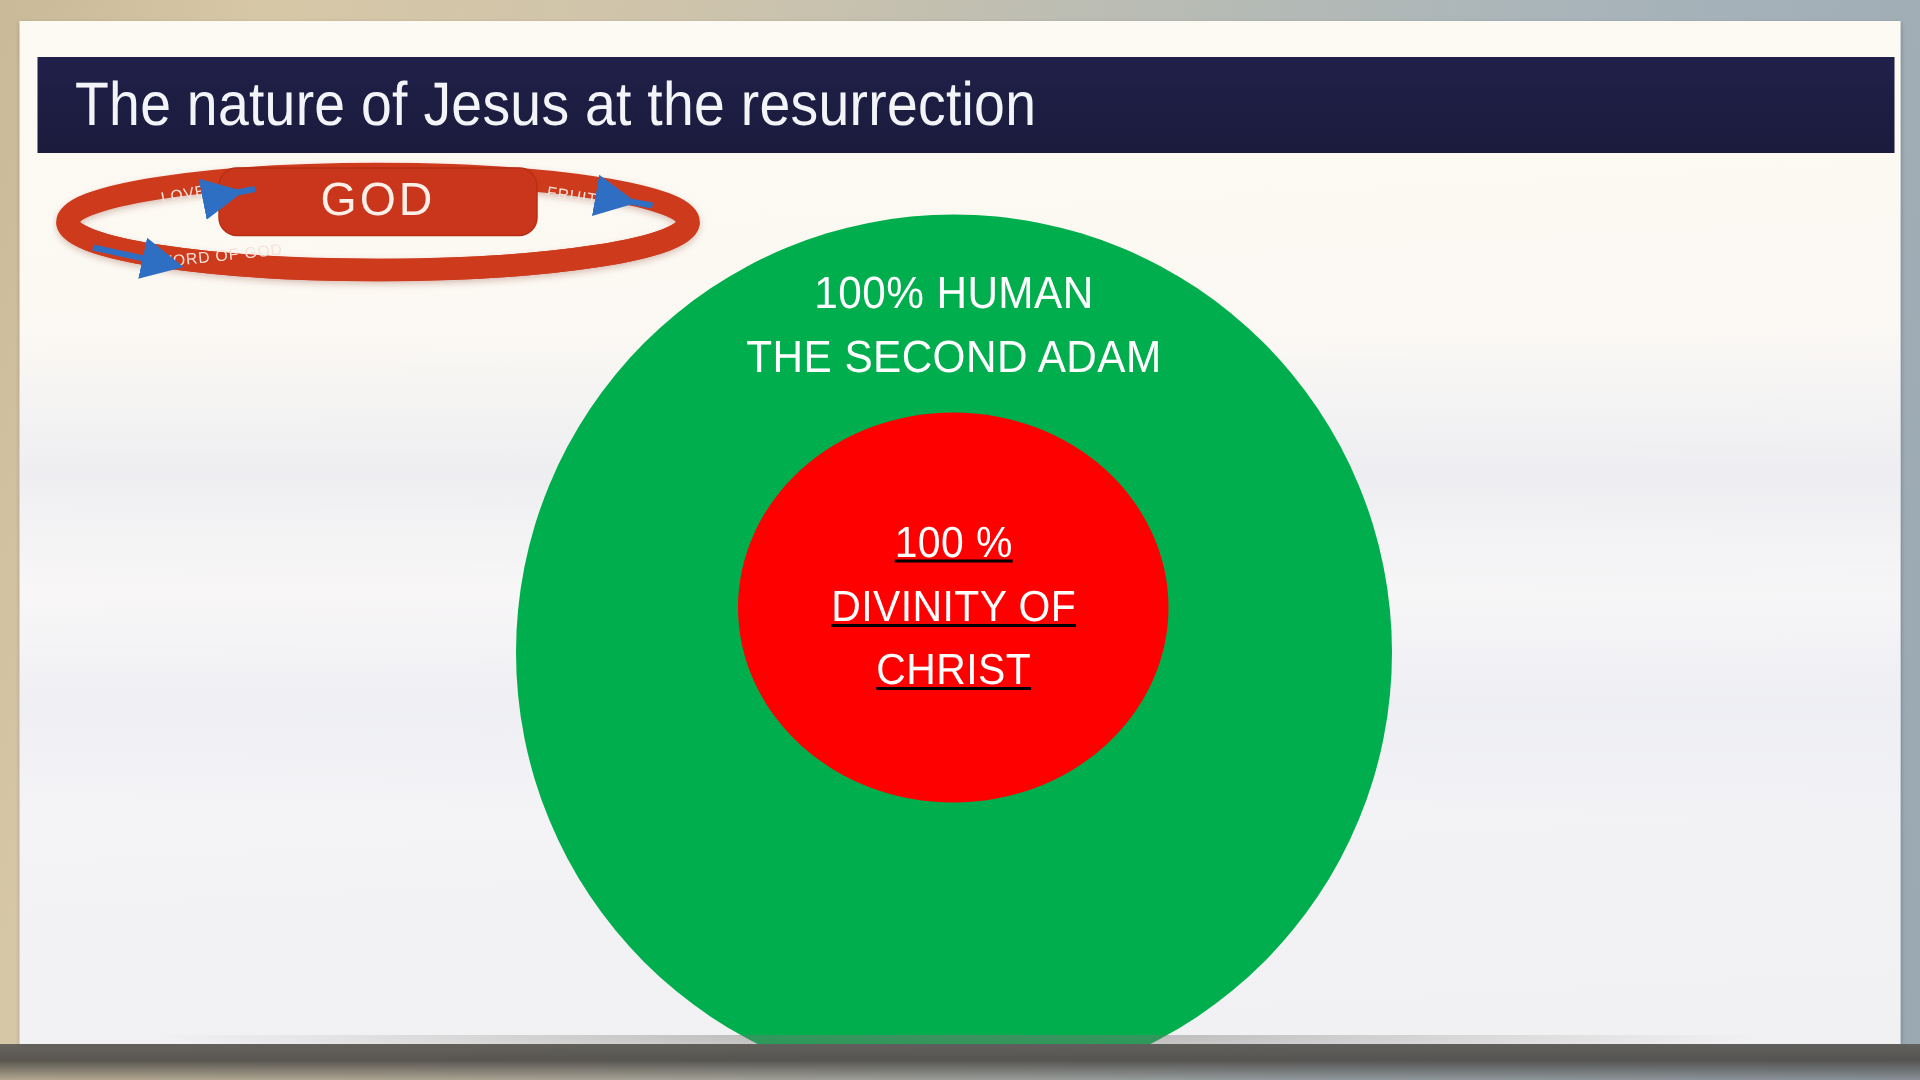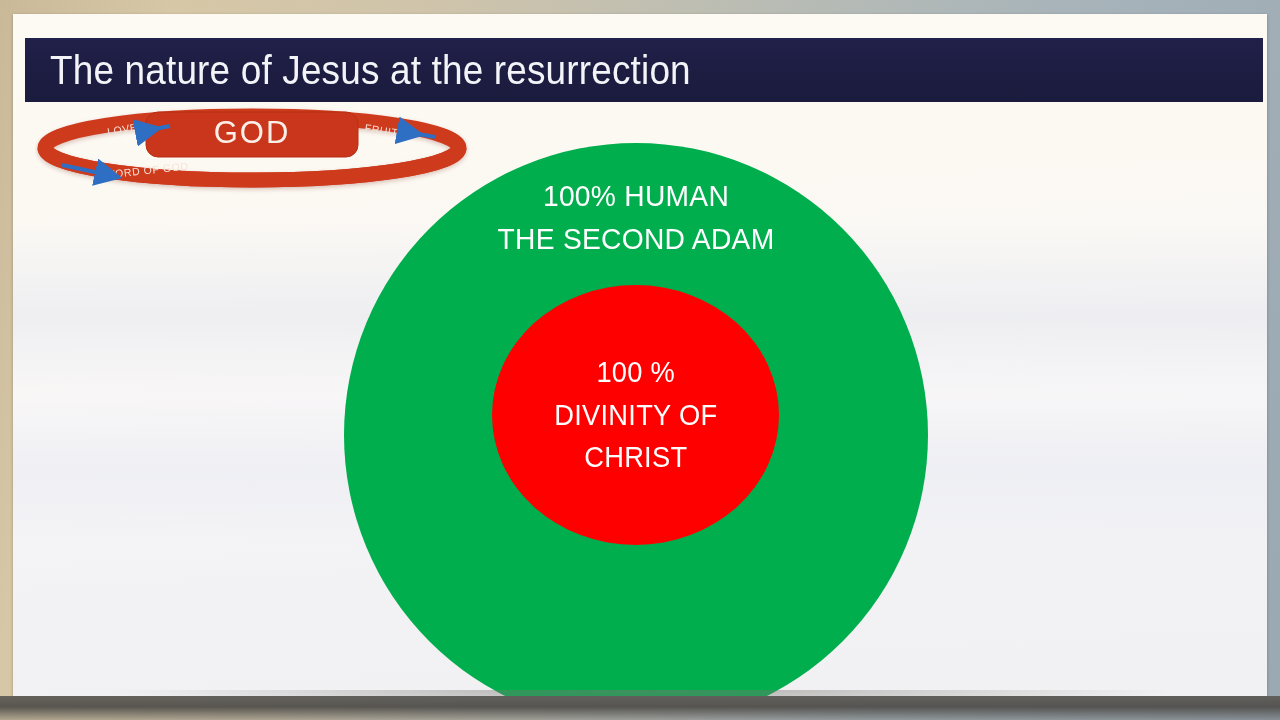--- a/index.html
+++ b/index.html
@@ -142,28 +142,29 @@
     font-weight: 400;
     line-height: 1.42;
     letter-spacing: .3px;
     transform: scaleX(0.94);
   }
 
   
   .circle-divinity {
     position: absolute;
     left: 148px;
-    top: 142px;
+    top: 132px;
     width: 287px;
     height: 260px;
     border-radius: 50%;
     background: #ff0000;
     display: flex;
     align-items: center;
     justify-content: center;
+    text-decoration: underline;
   }
   .divinity-label {
     text-align: center;
     color: #ffffff;
     font-family: "Liberation Sans Narrow", "Liberation Sans", sans-serif;
     font-size: 29px;
     font-weight: 400;
     line-height: 1.48;
     letter-spacing: .3px;
     transform: scaleX(0.94);

